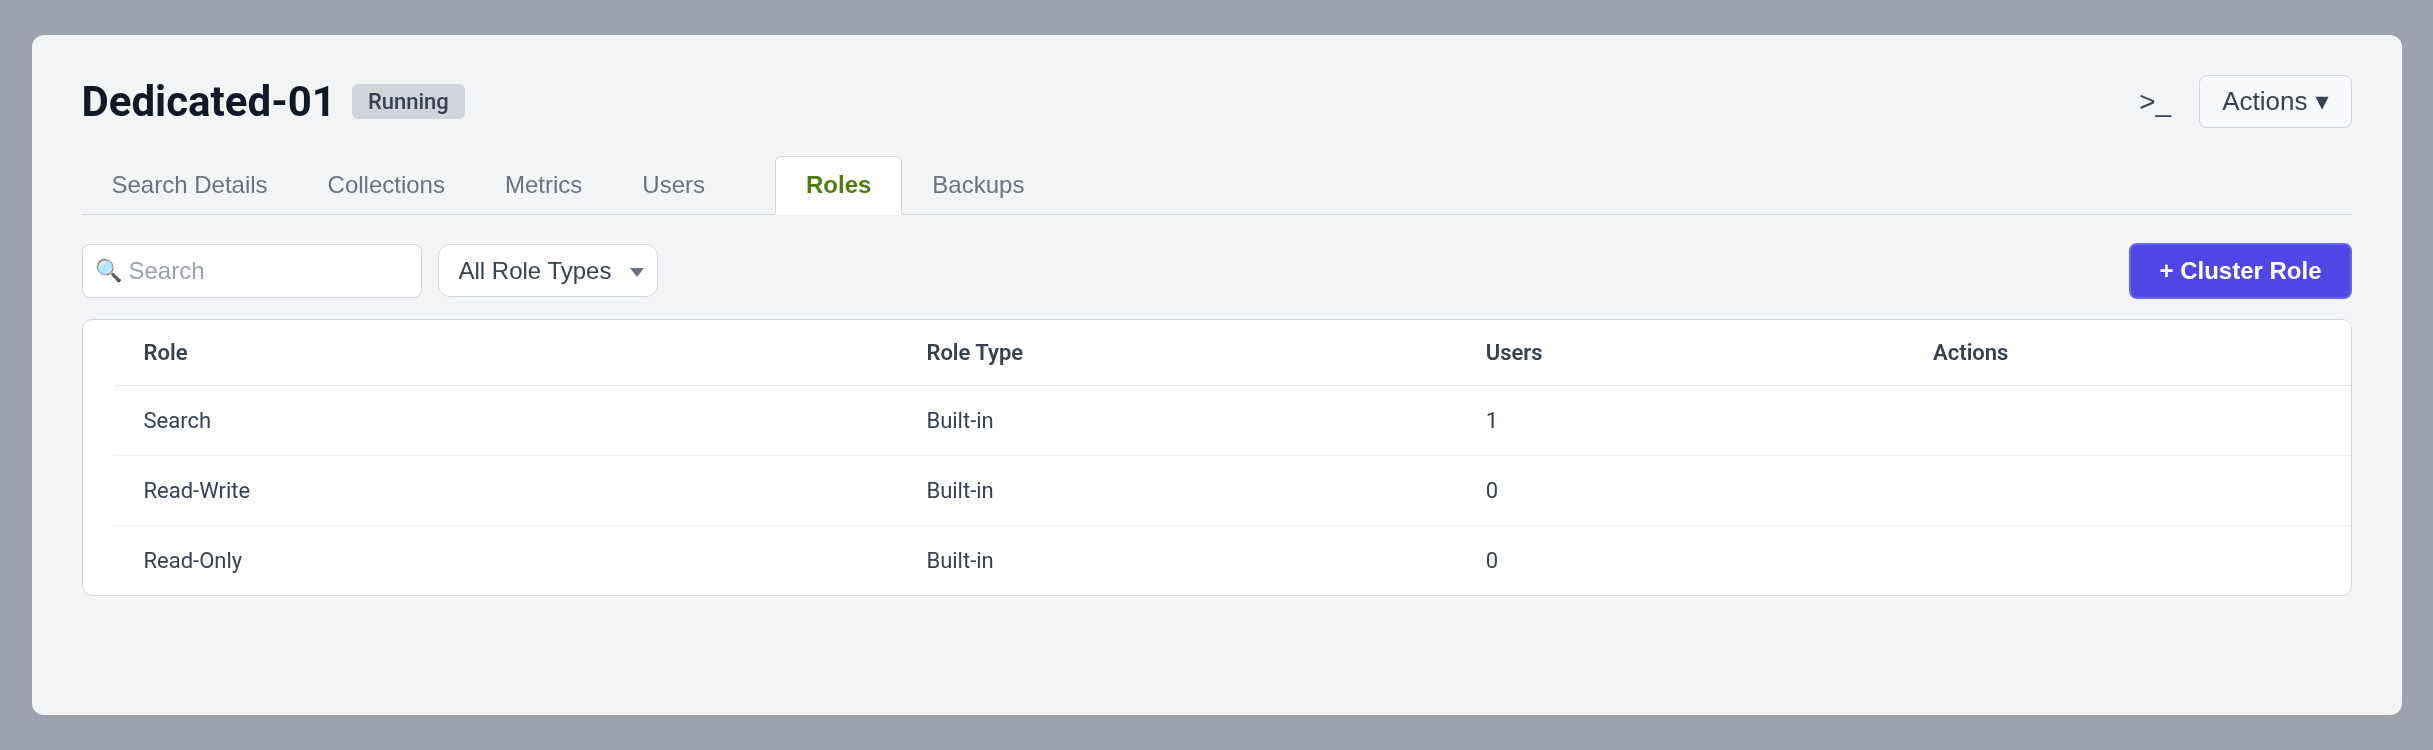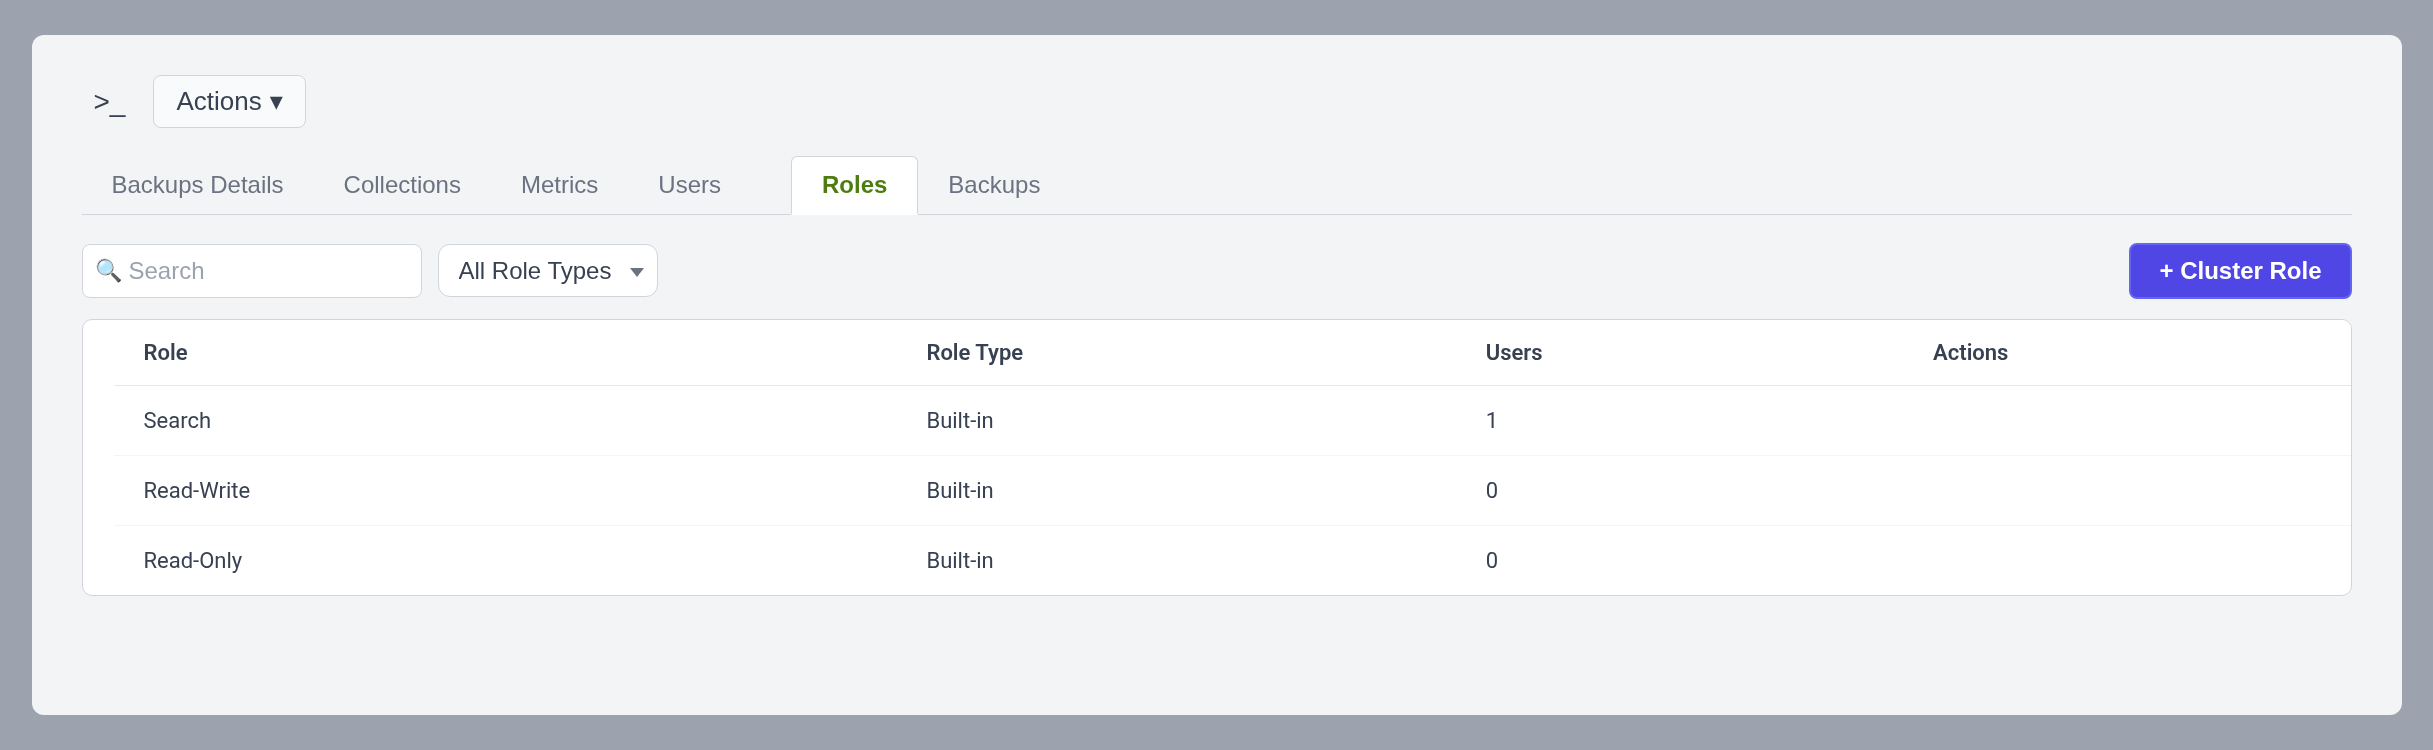--- a/index.html
+++ b/index.html
@@ -258,31 +258,35 @@
       vertical-align: middle;
     }
   </style>
 </head>
 <body>
 
 <div class="main-container">
   <div class="card">
 
     <div class="header-row">
+      <div class="header-left">
+        <span class="cluster-title">Dedicated-01</span>
+        <span class="status-badge">Running</span>
+      </div>
       <div class="header-right">
         <button class="terminal-btn">&gt;_</button>
         <button class="actions-btn">
           <span>Actions</span>
           <span>▾</span>
         </button>
       </div>
     </div>
 
     <div class="nav-tabs">
-      <button class="nav-tab">Backups Details</button>
+      <button class="nav-tab">Search Details</button>
       <button class="nav-tab">Collections</button>
       <button class="nav-tab">Metrics</button>
       <button class="nav-tab">Users</button>
       <button class="nav-tab active">Roles</button>
       <button class="nav-tab">Backups</button>
     </div>
 
     <div class="toolbar-row">
       <div class="toolbar-left">
 

